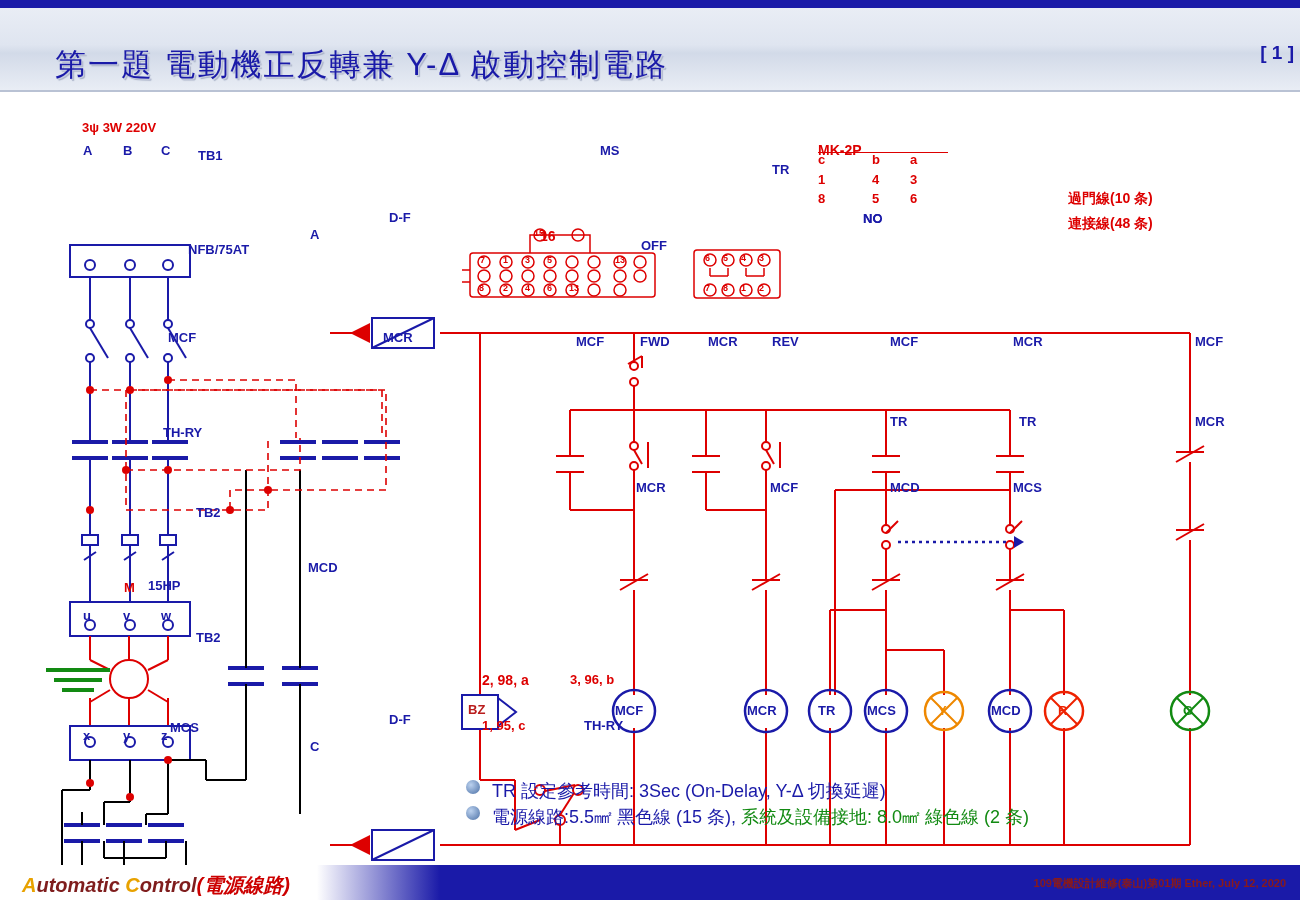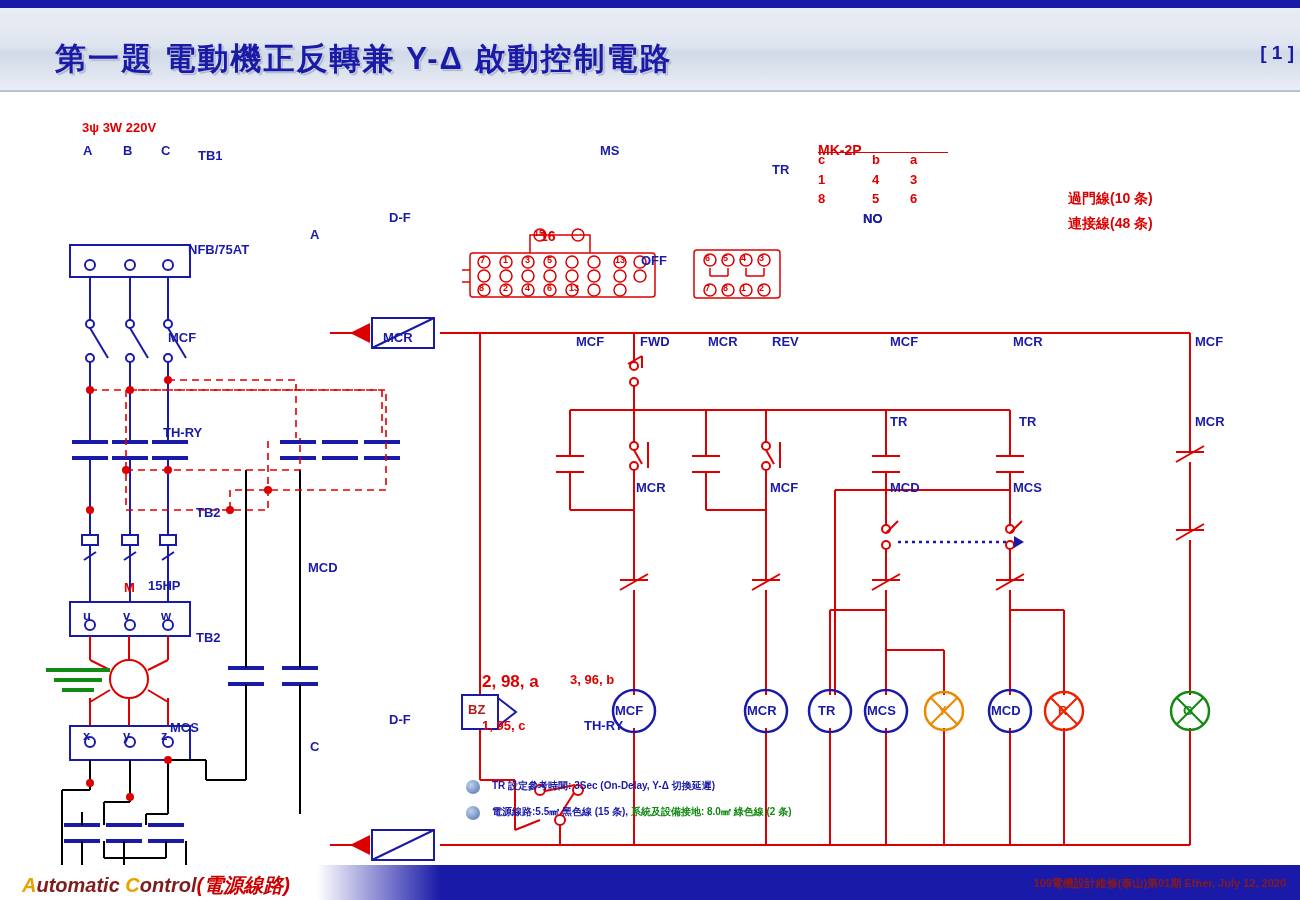--- a/index.html
+++ b/index.html
@@ -10,40 +10,40 @@
     position:relative;
     overflow:hidden;
   }
   .abs{position:absolute;}
   
   #topbar{left:0;top:0;width:1300px;height:8px;background:#1a1aa8;}
   #titlebar{left:0;top:8px;width:1300px;height:82px;
      background:linear-gradient(to bottom,#e9edf5 0%, #dfe5f0 45%, #d2dae8 55%, #e9edf5 100%);
      border-bottom:2px solid #b9c2d4;}
   #title{
-    left:55px;top:38px;
-    font-size:31px;font-weight:bold;color:#1a1aa8;
+    left:55px;top:44px;
+    font-size:31px;font-weight:normal;color:#1a1aa8;
     letter-spacing:2px;
     text-shadow:1px 1px 0 #c8cee0, 2px 2px 1px #aab2c8;
   }
   #pageno{right:6px;top:42px;font-size:19px;font-weight:bold;color:#1a1aa8;}
   
   #botbar{left:0;top:865px;width:1300px;height:35px;background:#1a1aa8;}
   #botwhite{left:0;top:865px;width:440px;height:35px;
      background:linear-gradient(to right,#ffffff 0%,#ffffff 72%,#1a1aa8 100%);}
   #brand{left:22px;top:872px;font-size:20px;font-weight:bold;font-style:italic;}
   #brand .a{color:#e8a200;}
   #brand .b{color:#7f1d1d;}
   #brand .red{color:#cc0000;}
   #footnote{right:14px;top:876px;font-size:11px;font-weight:bold;color:#8a1a1a;}
   
   .lbl{font-size:13px;font-weight:bold;color:#1a1aa8;white-space:nowrap;}
   .lblr{font-size:13px;font-weight:bold;color:#dd0000;white-space:nowrap;}
   .lblsmr{font-size:11px;font-weight:bold;color:#dd0000;white-space:nowrap;}
-  .note{font-size:10px;font-weight:bold;color:#1a1aa8;white-space:nowrap;}
+  .note{font-size:18px;font-weight:normal;color:#1a1aa8;white-space:nowrap;}
   .note .g{color:#128a12;}
   
   #canvas{left:0;top:90px;width:1300px;height:775px;}
 </style>
 </head>
 <body>
 
 <div class="abs" id="topbar"></div>
 <div class="abs" id="titlebar"></div>
 <div class="abs" id="title">第一題 電動機正反轉兼 Y-Δ 啟動控制電路</div>
@@ -485,21 +485,21 @@
 <div class="abs lblsmr" style="left:741px;top:283px;font-size:9px">1</div>
 <div class="abs lblsmr" style="left:759px;top:283px;font-size:9px">2</div>
 
 <div class="abs lblr" style="left:1068px;top:190px;font-size:14px">過門線(10 条)</div>
 <div class="abs lblr" style="left:1068px;top:215px;font-size:14px">連接線(48 条)</div>
 
 <div class="abs lbl" style="left:389px;top:210px">D-F</div>
 <div class="abs lbl" style="left:389px;top:712px">D-F</div>
 <div class="abs lbl" style="left:310px;top:227px">A</div>
 <div class="abs lbl" style="left:310px;top:739px">C</div>
-<div class="abs lbl" style="left:641px;top:253px">OFF</div>
+<div class="abs lbl" style="left:641px;top:238px">OFF</div>
 <div class="abs lbl" style="left:576px;top:334px">MCF</div>
 <div class="abs lbl" style="left:640px;top:334px">FWD</div>
 <div class="abs lbl" style="left:708px;top:334px">MCR</div>
 <div class="abs lbl" style="left:772px;top:334px">REV</div>
 <div class="abs lbl" style="left:890px;top:334px">MCF</div>
 <div class="abs lbl" style="left:1013px;top:334px">MCR</div>
 <div class="abs lbl" style="left:1195px;top:334px">MCF</div>
 <div class="abs lbl" style="left:890px;top:414px">TR</div>
 <div class="abs lbl" style="left:1019px;top:414px">TR</div>
 <div class="abs lbl" style="left:1195px;top:414px">MCR</div>
@@ -511,21 +511,21 @@
 <div class="abs lbl" style="left:468px;top:702px;color:#b91c1c">BZ</div>
 <div class="abs lbl" style="left:615px;top:703px;color:#1a1aa8">MCF</div>
 <div class="abs lbl" style="left:747px;top:703px;color:#1a1aa8">MCR</div>
 <div class="abs lbl" style="left:818px;top:703px;color:#1a1aa8">TR</div>
 <div class="abs lbl" style="left:867px;top:703px;color:#1a1aa8">MCS</div>
 <div class="abs lbl" style="left:938px;top:703px;color:#ee8800">Y</div>
 <div class="abs lbl" style="left:991px;top:703px;color:#1a1aa8">MCD</div>
 <div class="abs lbl" style="left:1058px;top:703px;color:#ee2200">R</div>
 <div class="abs lbl" style="left:1183px;top:703px;color:#128a12">G</div>
 
-<div class="abs lblr" style="left:482px;top:672px;font-size:17px">2, 98, a</div>
+<div class="abs lblr" style="left:482px;top:672px;font-size:14px">2, 98, a</div>
 <div class="abs lblr" style="left:482px;top:718px;font-size:13px">1, 95, c</div>
 <div class="abs lblr" style="left:570px;top:672px;font-size:13px">3, 96, b</div>
 <div class="abs lbl" style="left:584px;top:718px">TH-RY</div>
 
 <div class="abs" style="left:466px;top:780px;width:14px;height:14px;border-radius:50%;background:radial-gradient(circle at 35% 35%,#bcd2ef,#4a6fa5);"></div>
 <div class="abs note" style="left:492px;top:779px">TR 設定參考時間: 3Sec (On-Delay, Y-Δ 切換延遲)</div>
 <div class="abs" style="left:466px;top:806px;width:14px;height:14px;border-radius:50%;background:radial-gradient(circle at 35% 35%,#bcd2ef,#4a6fa5);"></div>
 <div class="abs note" style="left:492px;top:805px">
   <span>電源線路:5.5㎟ 黑色線 (15 条),</span>
   <span class="g">系統及設備接地: 8.0㎟ 綠色線 (2 条)</span>

